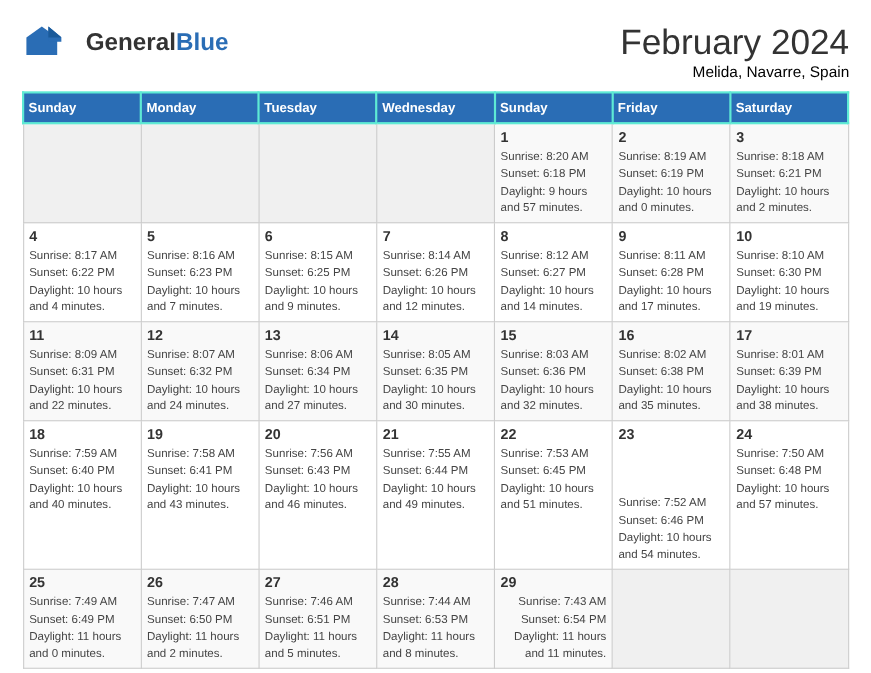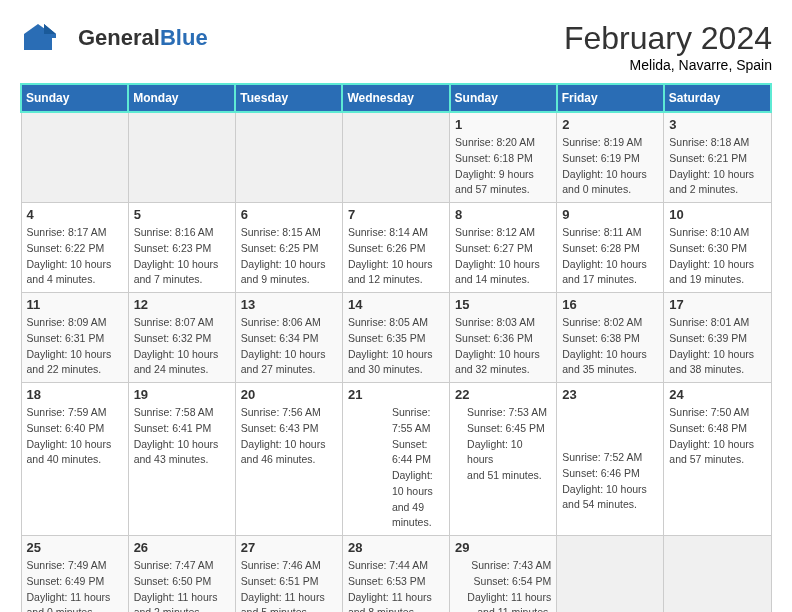--- a/index.html
+++ b/index.html
@@ -278,28 +278,28 @@
         </td>
         <td>
           <span class="day-number">20</span>
           <div class="day-info" style="white-space: pre-line;">Sunrise: 7:56 AM
 Sunset: 6:43 PM
 Daylight: 10 hours
 and 46 minutes.</div>
         </td>
         <td>
           <span class="day-number">21</span>
-          <div class="day-info" style="white-space: pre-line; margin-left: 44px;">Sunrise: 7:55 AM
+          <div class="day-info" style="white-space: pre-line;">Sunrise: 7:55 AM
 Sunset: 6:44 PM
 Daylight: 10 hours
 and 49 minutes.</div>
         </td>
         <td>
           <span class="day-number">22</span>
-          <div class="day-info" style="white-space: pre-line; margin-left: 12px;">Sunrise: 7:53 AM
+          <div class="day-info" style="white-space: pre-line;">Sunrise: 7:53 AM
 Sunset: 6:45 PM
 Daylight: 10 hours
 and 51 minutes.</div>
         </td>
         <td>
           <span class="day-number">23</span>
           <div class="day-info" style="white-space: pre-line; margin-top: 48px;">Sunrise: 7:52 AM
 Sunset: 6:46 PM
 Daylight: 10 hours
 and 54 minutes.</div>

